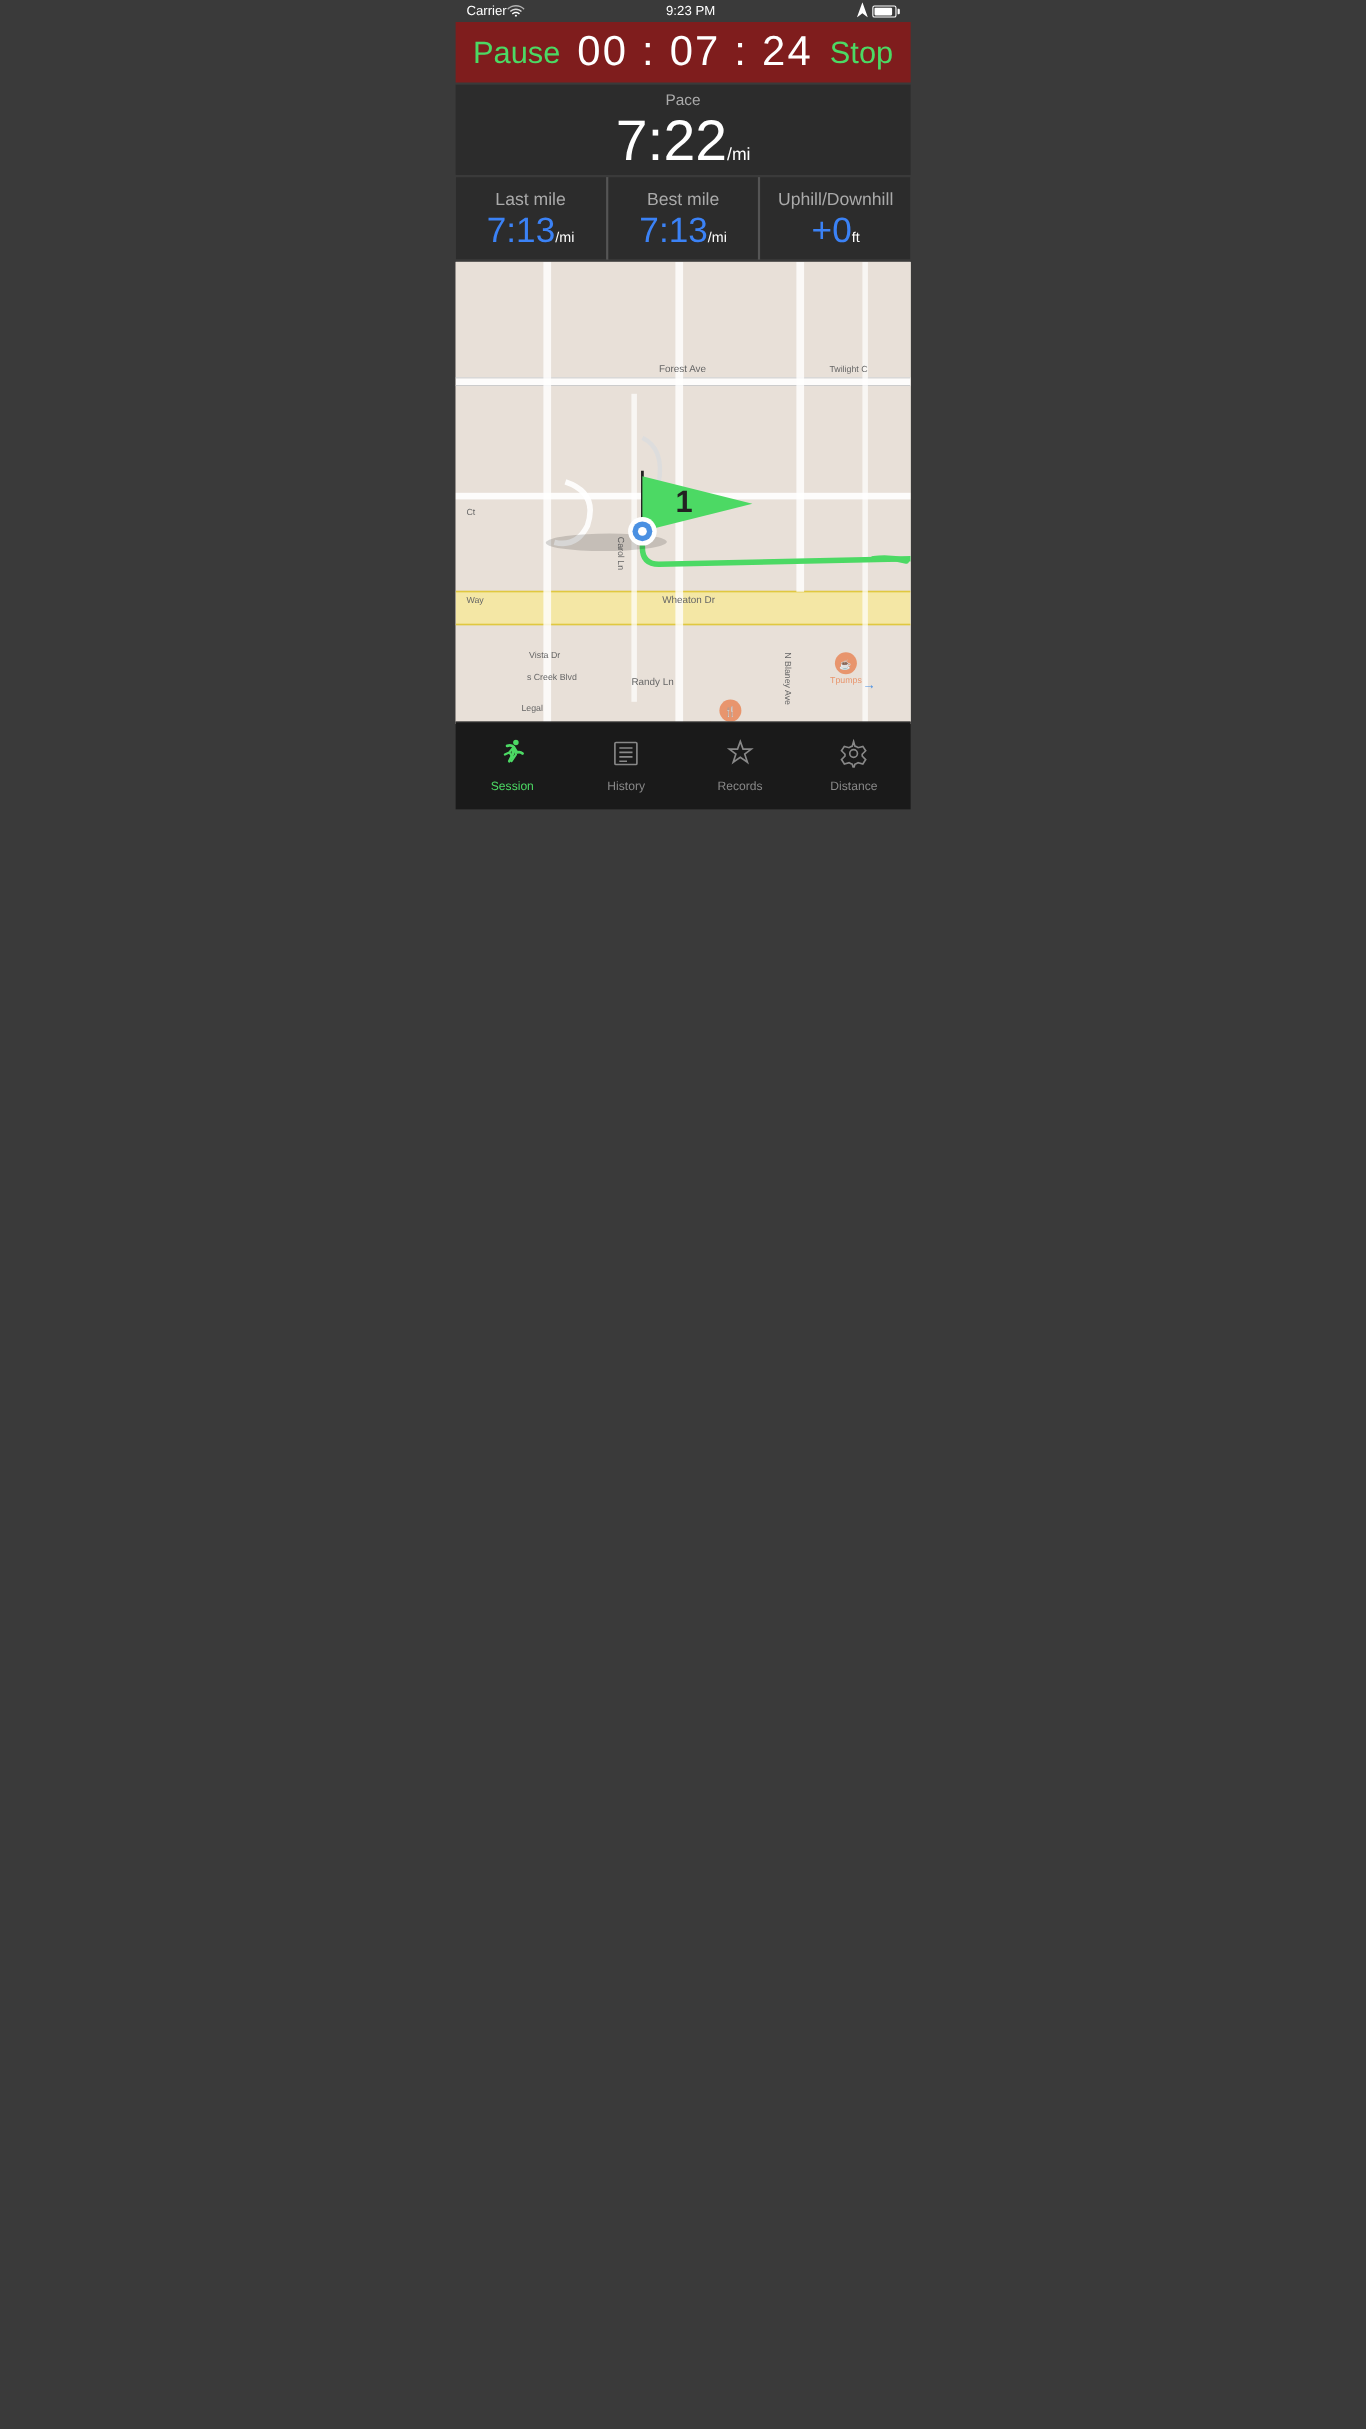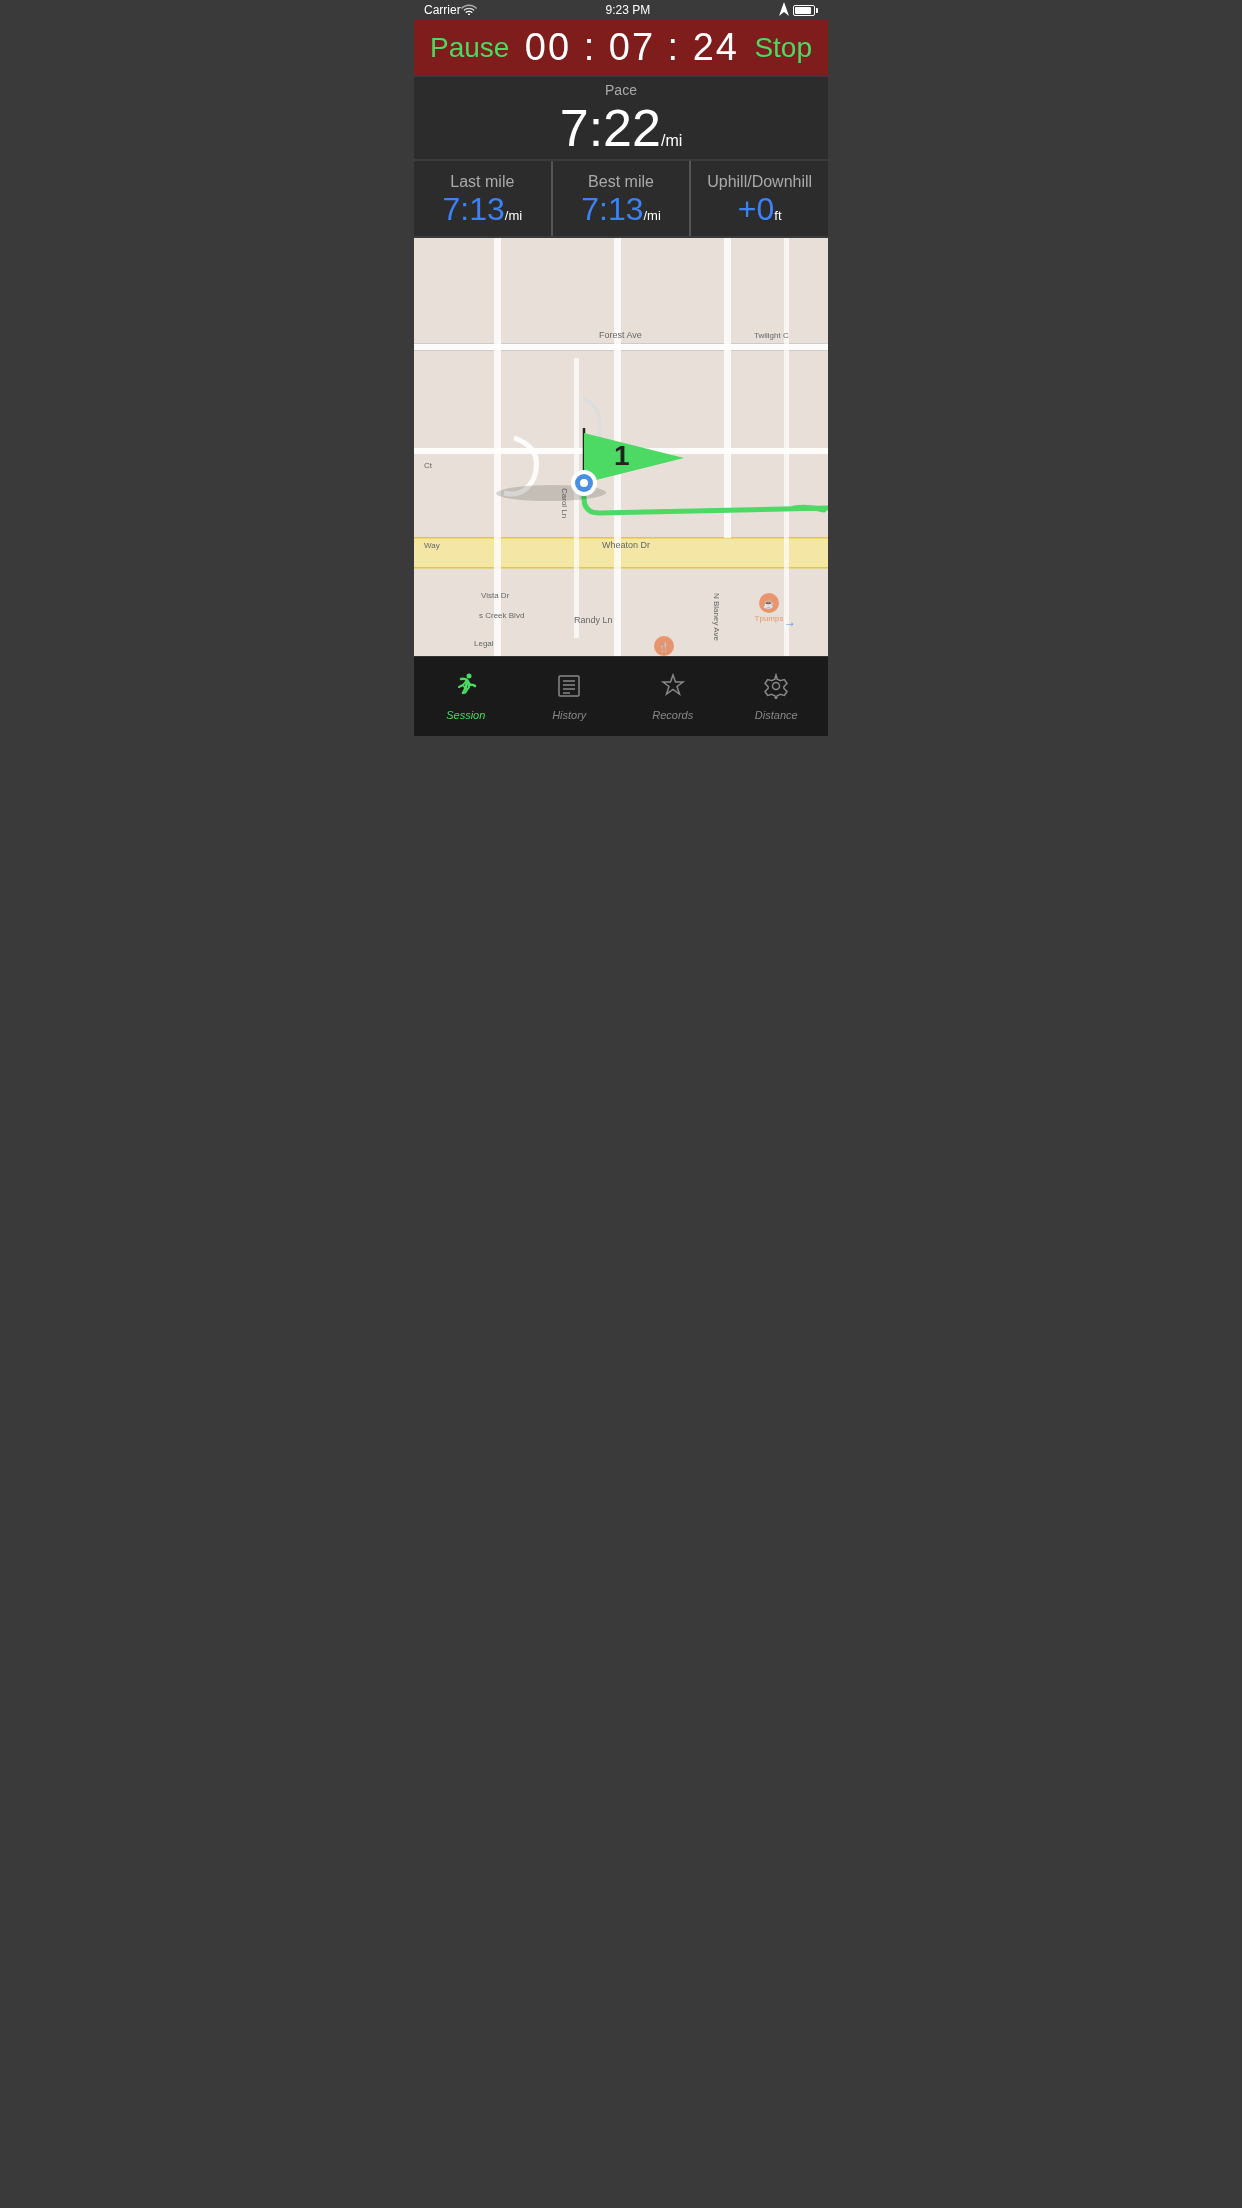--- a/index.html
+++ b/index.html
@@ -147,21 +147,20 @@
     
     .tab-bar {
       position: absolute;
       bottom: 0;
       left: 0;
       right: 0;
       height: 80px;
       background: #1a1a1a;
       display: flex;
       border-top: 1px solid #333;
-      font-style: italic;
     }
     .tab-item {
       flex: 1;
       display: flex;
       flex-direction: column;
       align-items: center;
       justify-content: center;
       gap: 4px;
       cursor: pointer;
     }

